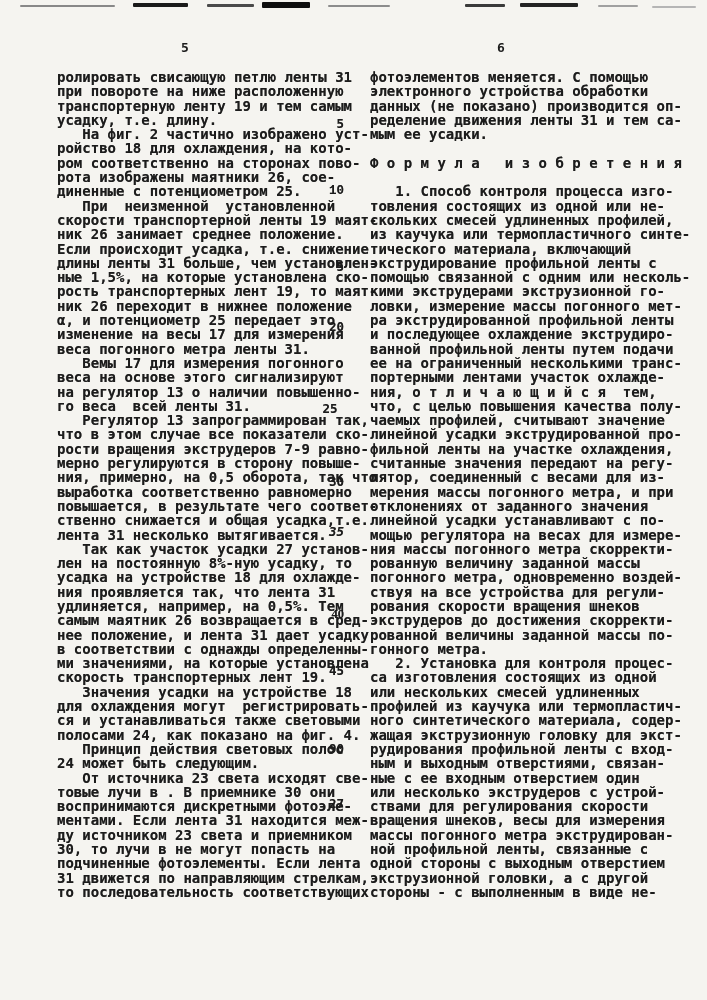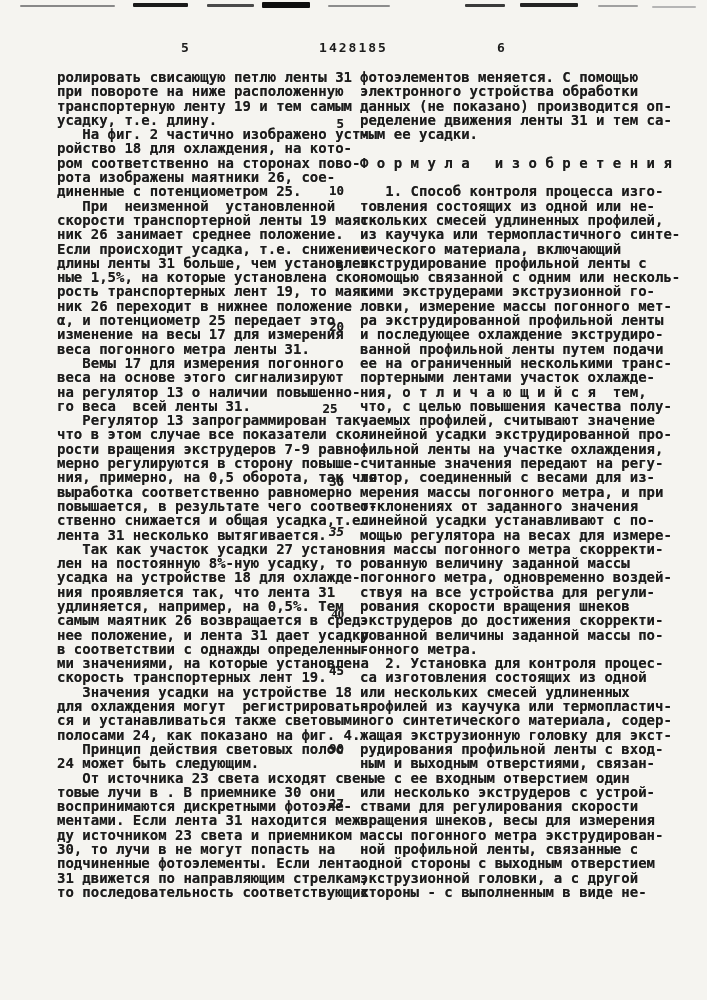--- a/index.html
+++ b/index.html
@@ -28,49 +28,48 @@
   .hdr-center{left:0;right:0;text-align:center;letter-spacing:2px;}
   .hdr-right{left:497px;}
 
   .col{
     position:absolute;top:70px;
     font-size:14px;line-height:14.3px;font-weight:700;
     white-space:pre;
     text-shadow:0 0 0.4px rgba(20,20,20,0.55);
   }
   .col-left{left:57px;width:296px;}
-  .col-right{left:360px;width:316px;}
+  .col-right{left:370px;width:316px;}
 
   .gutter-num{
     position:absolute;left:316px;width:28px;
     text-align:right;
     font-size:12.5px;font-weight:700;line-height:14px;
     text-shadow:0 0 0.4px rgba(20,20,20,0.55);
   }
-  .g0{top:117px;}.g1{top:184px;}.g2{top:260px;}.g3{top:320px;}
+  .g0{top:117px;}.g1{top:184px;font-family:Liberation Mono, monospace;}.g2{top:260px;}.g3{top:320px;}
   .g4{top:402px;text-align:center;}.g5{top:475px;}.g6{top:525px;font-style:italic;}.g7{top:607px;font-family:Liberation Serif, serif;}
   .g8{top:664px;}.g9{top:742px;}.g10{top:797px;}
 </style>
 </head>
 <body>
 
 <div class="page">
 
   <span class="artifact a1"></span>
   <span class="artifact a2"></span>
   <span class="artifact a3"></span>
   <span class="artifact a4"></span>
   <span class="artifact a5"></span>
   <span class="artifact a6"></span>
   <span class="artifact a7"></span>
   <span class="artifact a8"></span>
   <span class="artifact a9"></span>
 
   <span class="hdr hdr-left">5</span>
-  <span class="hdr hdr-center">1428185</span>
   <span class="hdr hdr-right">6</span>
 
   <div class="col col-left">ролировать свисающую петлю ленты 31
 при повороте на ниже расположенную
 транспортерную ленту 19 и тем самым
 усадку, т.е. длину.
    На фиг. 2 частично изображено уст-
 ройство 18 для охлаждения, на кото-
 ром соответственно на сторонах пово-
 рота изображены маятники 26, сое-

